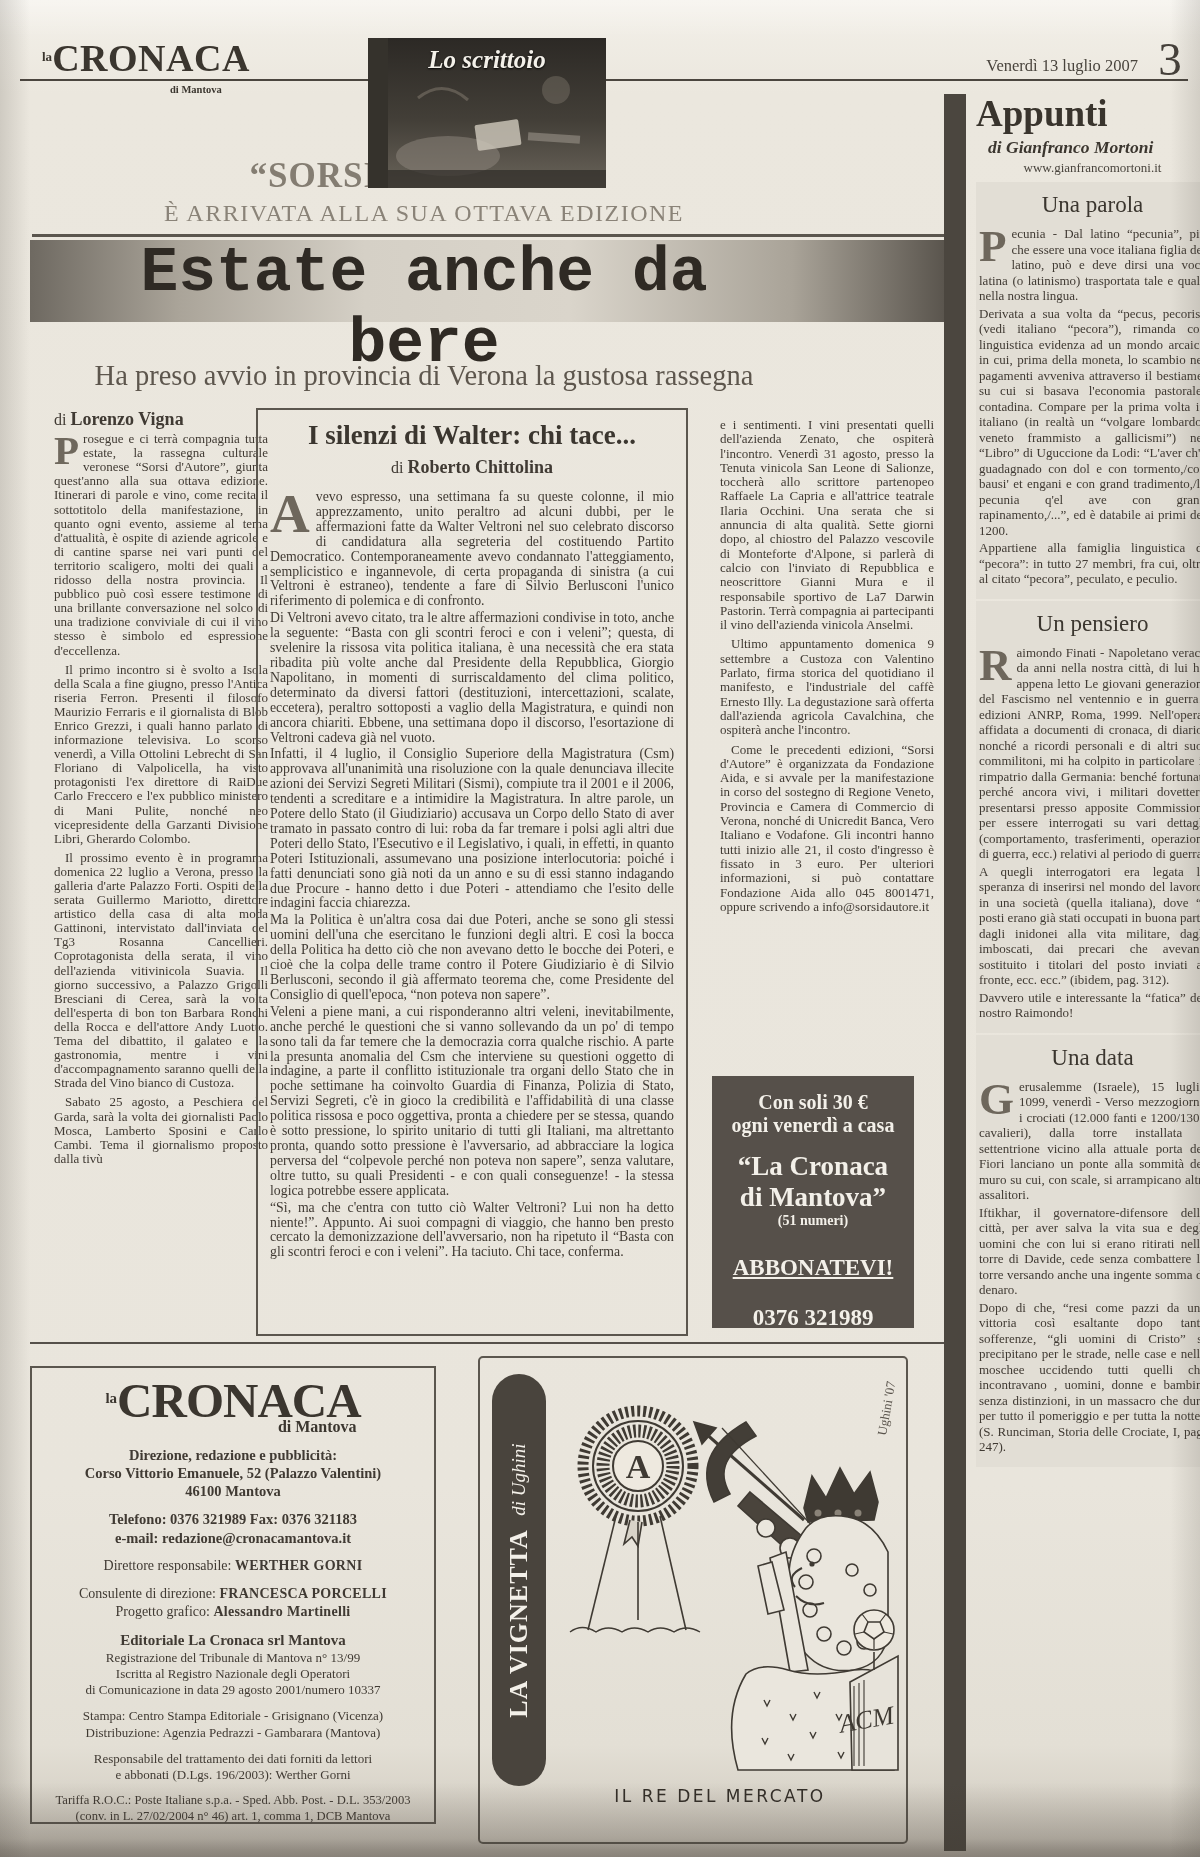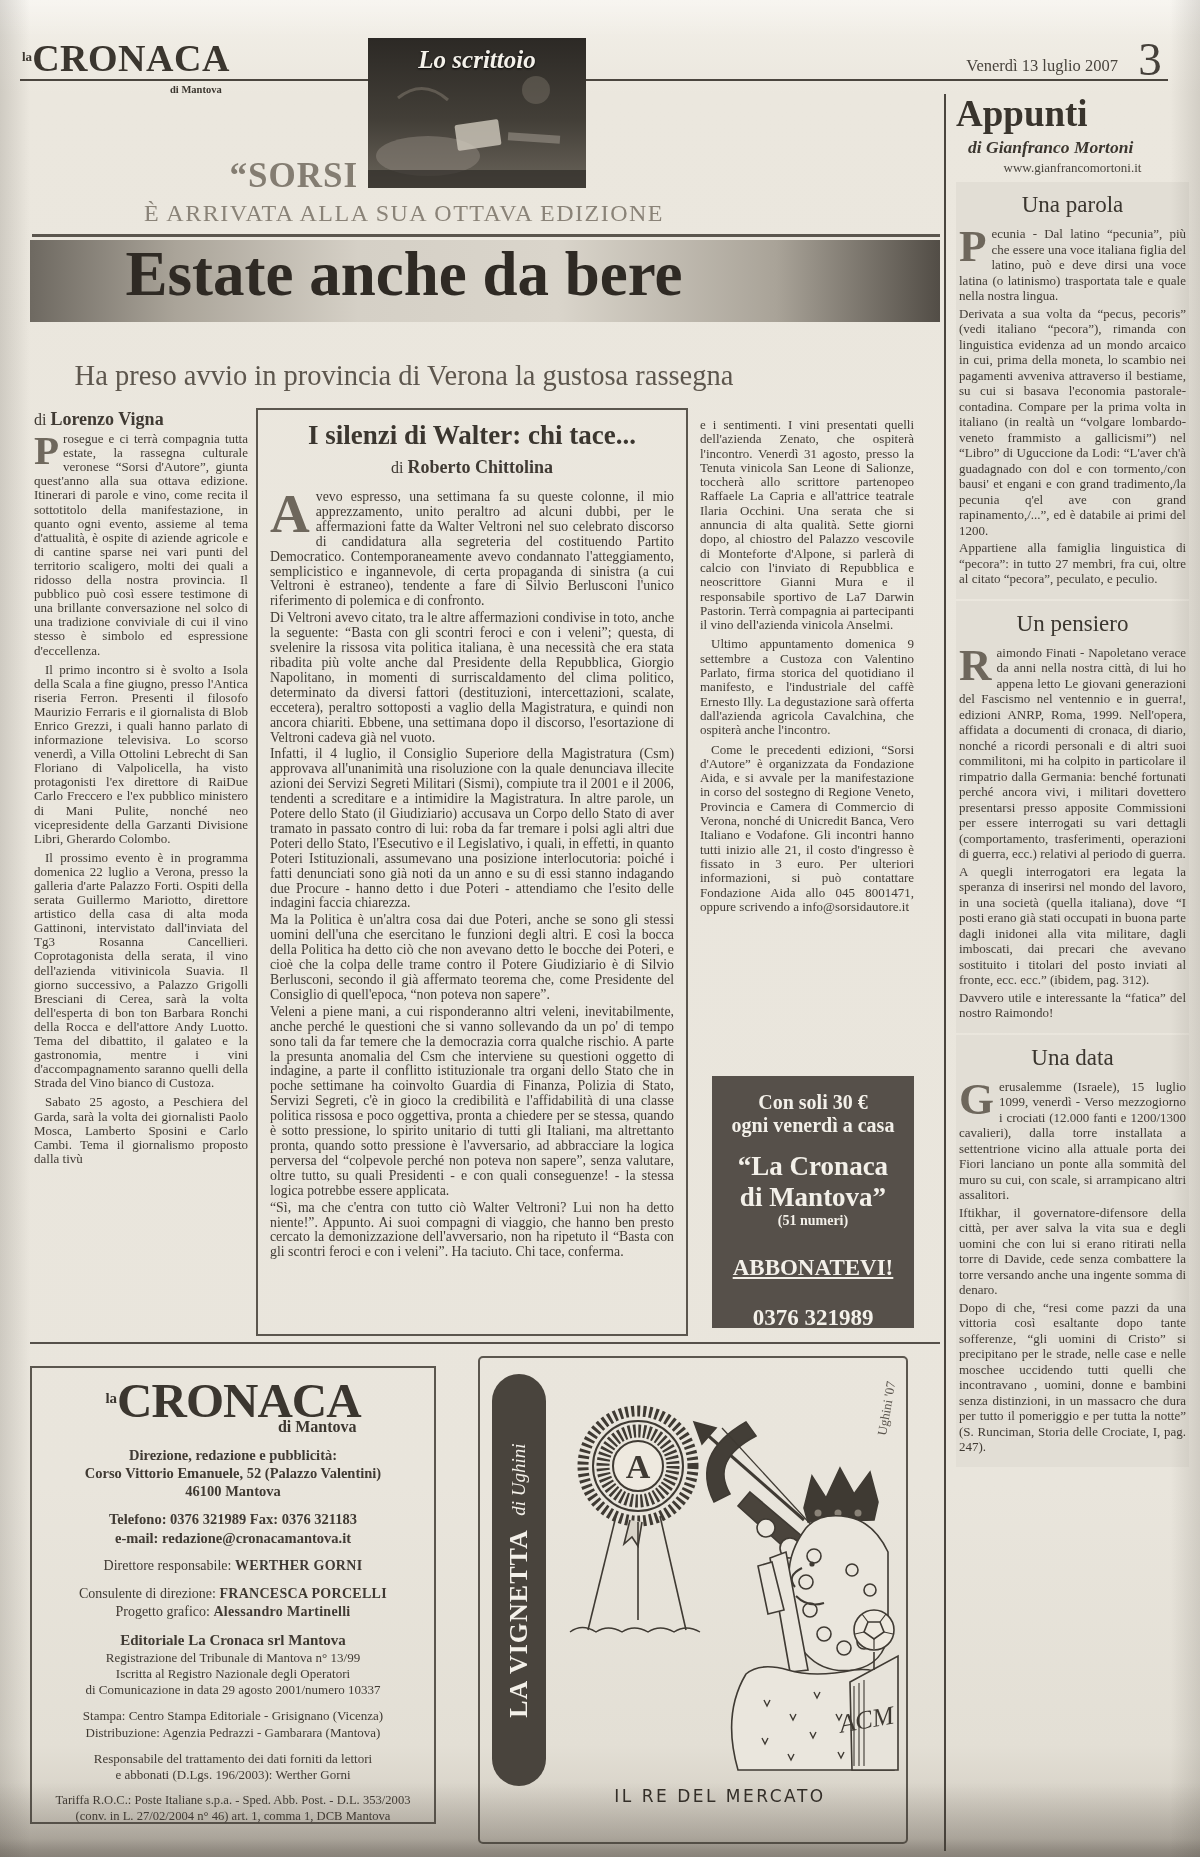--- a/index.html
+++ b/index.html
@@ -2,40 +2,40 @@
 <html lang="it"><head>
 <meta charset="utf-8">
 <style>
   html,body{margin:0;padding:0;background:#8e8a82;}
   #page{position:relative;width:1200px;height:1857px;margin:0 auto;overflow:hidden;
         background:linear-gradient(180deg,#f3f0e9 0%,#ebe7de 5%,#e9e5dc 80%,#e3dfd5 94%,#cfc9be 99%,#aaa399 100%);
         font-family:"Liberation Serif",serif;color:#403a33;}
   #page::after{content:"";position:absolute;inset:0;pointer-events:none;
         background:linear-gradient(90deg,rgba(60,55,48,.16),rgba(0,0,0,0) 2.5%,rgba(0,0,0,0) 97.5%,rgba(60,55,48,.14)),
                    linear-gradient(180deg,rgba(255,255,255,.35),rgba(0,0,0,0) 2%,rgba(0,0,0,0) 96%,rgba(60,54,46,.30) 99.6%);}
-  .abs{position:absolute;}
+  .abs{position:absolute;padding-left:20px;}
 
   
   .hdr-rule{left:20px;top:79px;width:1148px;height:2px;background:#4b463f;}
   .brand{left:22px;top:36px;width:230px;}
   .brand-prefix{font-size:13px;font-weight:bold;vertical-align:10px;color:#3b362f;}
   .brand-main{font-size:38px;font-weight:bold;letter-spacing:.5px;color:#3b362f;}
   .brand-sub{position:absolute;left:148px;top:48px;font-size:10.5px;font-weight:bold;color:#3b362f;}
   .photo-box{left:368px;top:38px;width:218px;height:150px;background:#35322c;z-index:3;overflow:hidden;}
   .photo-title{position:absolute;left:0;top:8px;width:100%;text-align:center;font-size:25px;font-style:italic;font-weight:bold;color:#f4f1ea;text-shadow:0 1px 2px #000;z-index:2;}
   .hdr-date{left:872px;top:56px;width:246px;text-align:right;font-size:16.5px;color:#49443d;}
   .hdr-page{left:1124px;top:32px;width:52px;text-align:center;font-size:47px;color:#45403a;}
 
   
   .kicker{left:30px;top:156px;width:748px;text-align:center;font-size:35px;font-weight:bold;letter-spacing:1px;color:#847d72;}
   .kicker2{left:30px;top:200px;width:748px;text-align:center;font-size:24px;letter-spacing:1.5px;color:#8a8378;}
   .kicker-rule{left:32px;top:234px;width:908px;height:3px;background:#5a554d;}
   .headline-band{left:30px;top:240px;width:910px;height:82px;
         background:linear-gradient(90deg,#6e6961 0%,#aaa499 16%,#d5d0c6 36%,#dad5cb 58%,#a9a398 82%,#524d46 100%);}
-  .headline{left:30px;top:238px;width:748px;text-align:center;font-size:63px;font-weight:bold;color:#2f2a24;z-index:2;}
+  .headline{left:30px;top:238px;width:748px;text-align:center;font-size:63px;font-weight:bold;color:#2f2a24;z-index:2;font-family:Liberation Mono, monospace;}
   .subhead{left:40px;top:360px;width:728px;text-align:center;font-size:28.5px;color:#5d564d;}
 
   
   .col{text-align:justify;}
   .col p{margin:0 0 5px;}
   .col p + p{text-indent:11px;}
   .col-left{left:34px;top:412px;width:214px;height:924px;overflow:hidden;font-size:13px;line-height:14.1px;}
   .byline{margin:0 0 12px;text-indent:0 !important;font-size:16px;text-align:left;}
   .byline b{font-size:18px;}
   .center-box{left:256px;top:408px;width:432px;height:928px;border:2px solid #5b564e;box-sizing:border-box;padding:8px 12px 4px;overflow:hidden;}

